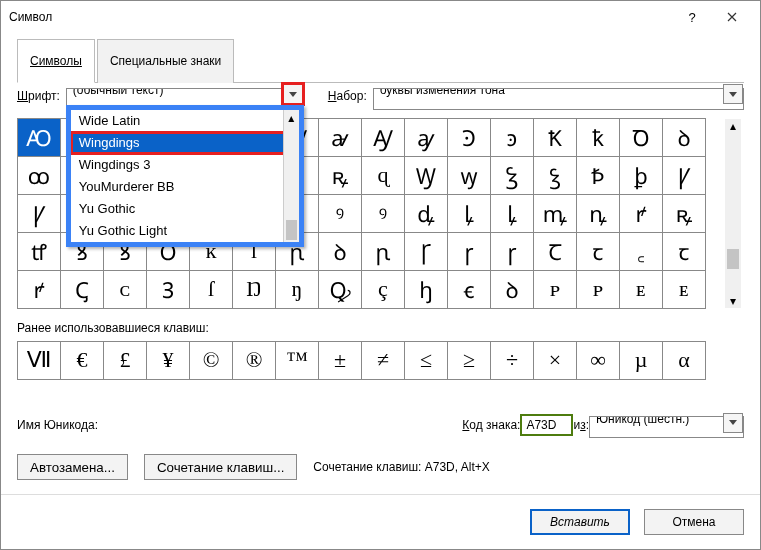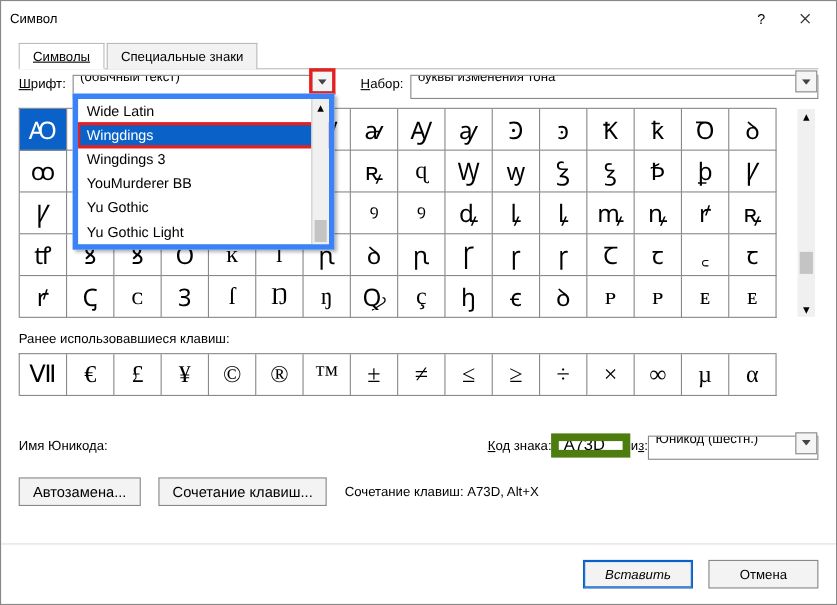--- a/index.html
+++ b/index.html
@@ -4,21 +4,21 @@
 <style>
   * { box-sizing: border-box; }
   body { margin:0; font-family: "Segoe UI", Tahoma, sans-serif; font-size:12px; background:#fff; color:#000; }
   .window { width:761px; height:550px; border:1px solid #888; position:relative; background:#fff; display:flex; flex-direction:column; }
   .titlebar { height:32px; display:flex; align-items:center; padding:0 8px; position:relative; }
   .titlebar .title { flex:1; font-size:12px; }
   .titlebar .btn { width:40px; height:28px; display:flex; align-items:center; justify-content:center; font-size:13px; }
   .close-x svg { width:10px; height:10px; }
   .content { padding:4px 16px 14px 16px; flex:1; display:flex; flex-direction:column; }
   .tabs { display:flex; gap:2px; margin-top:2px; }
-  .tab { padding:4px 12px; border:1px solid #bbb; border-bottom:none; background:#f2f2f2; position:relative; }
+  .tab { padding:14px 12px; border:1px solid #bbb; border-bottom:none; background:#f2f2f2; position:relative; }
   .tab.active { background:#fff; border-bottom:1px solid #fff; z-index:2; }
   .tabline { border-bottom:1px solid #bbb; margin-top:-1px; }
   .row { display:flex; align-items:center; gap:6px; }
   .label { white-space:nowrap; }
   .font-combo { position:relative; width:238px; }
   .combo-input { width:100%; height:22px; border:1px solid #888; padding:0 22px 17px 6px; font-size:12px; }
   .combo-btn { position:absolute; right:1px; top:1px; width:20px; height:20px; border:1px solid #888; background:#f5f5f5; display:flex; align-items:center; justify-content:center; }
   .combo-btn.red { outline:3px solid #e62020; outline-offset:-1px; }
   .combo-btn svg { width:8px; height:5px; }
   .set-combo { position:relative; flex:1; }
@@ -32,21 +32,21 @@
   .dd-scroll .thumb { position:absolute; left:2px; right:2px; top:110px; height:20px; background:#c4c4c4; }
   .grid-wrap { position:relative; margin-top:8px; }
   .grid { display:grid; grid-template-columns: repeat(16, 43px); grid-auto-rows:38px; border-top:1px solid #888; border-left:1px solid #888; width:calc(16*43px + 1px);}
   .cell { border-right:1px solid #888; border-bottom:1px solid #888; display:flex; align-items:center; justify-content:center; font-family: "Times New Roman", serif; font-size:22px; }
   .cell.sel { background:#0a62c8; color:#fff; }
   .vscroll { position:absolute; right:-18px; top:1px; bottom:1px; width:16px; background:#f0f0f0; display:flex; flex-direction:column; align-items:center; justify-content:space-between; }
   .vscroll .thumb { position:absolute; left:2px; right:2px; top:130px; height:20px; background:#c4c4c4; }
   .section-label { margin-top:12px; }
   .recent { display:grid; grid-template-columns: repeat(16, 43px); grid-auto-rows:38px; border-top:1px solid #888; border-left:1px solid #888; margin-top:6px; width:calc(16*43px + 1px); }
   .row2 { display:flex; align-items:center; gap:0; margin-top:32px; }
-  .code-input { width:72px; height:22px; border:7px solid #4d7c0f; padding:0 4px; text-align:left; font-size:15px; }
+  .code-input { width:53px; height:22px; border:2px solid #4d7c0f; padding:0 4px; text-align:left; font-size:12px; }
   .from-combo { position:relative; width:155px; }
   .btn2 { height:26px; padding:0 12px; border:1px solid #888; background:#f3f3f3; margin-right:10px; }
   .footer { border-top:1px solid #ddd; padding:14px 16px; display:flex; justify-content:flex-end; gap:14px; }
   .fbtn { width:100px; height:26px; border:1px solid #888; background:#f3f3f3; display:flex; align-items:center; justify-content:center; }
   .fbtn.primary { border:1px solid #0a62c8; outline:1px solid #0a62c8; outline-offset:-2px;font-style:italic; }
   .und { text-decoration:underline; }
   .grid-container{position:relative; width:calc(16*43px + 18px);}
 </style>
 </head>
 <body>

